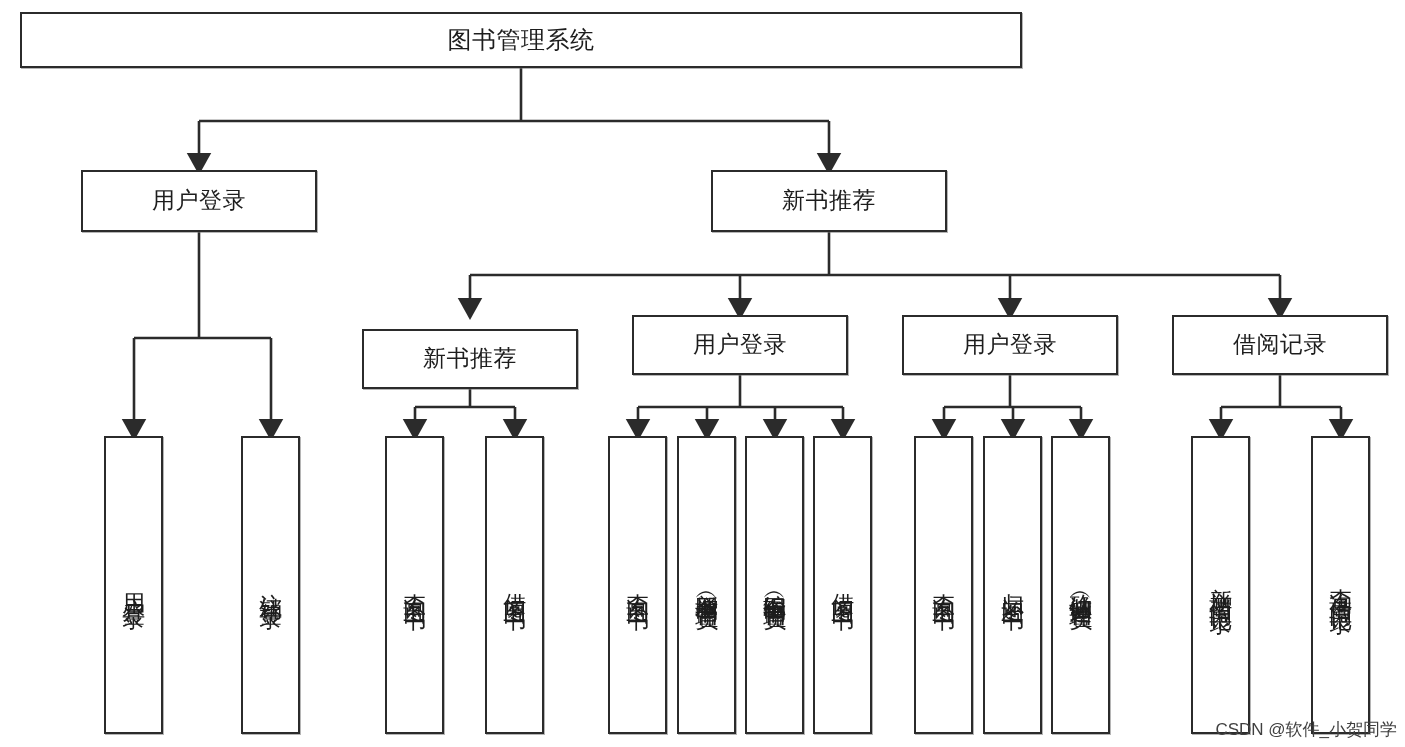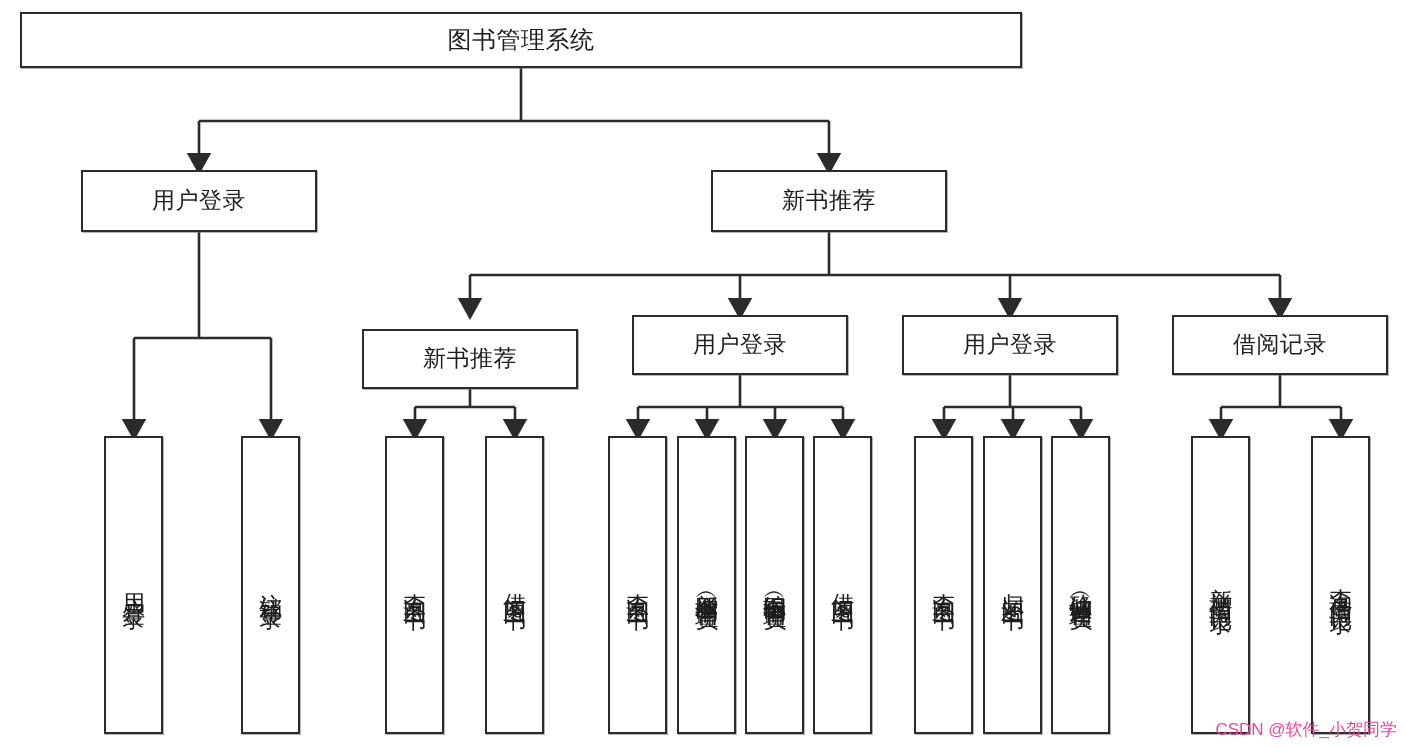--- a/index.html
+++ b/index.html
@@ -67,21 +67,21 @@
     white-space: nowrap;
   }
   .node.vert.tall .node-label {
     letter-spacing: 2px;
   }
   #watermark {
     position: absolute;
     right: 8px;
     bottom: 6px;
     font-size: 17px;
-    color: #ec4899;
+    color: #404040;
     z-index: 5;
     white-space: nowrap;
     user-select: none;
   }
 </style>
 </head>
 <body>
 
 <div id="diagram-root">
 

